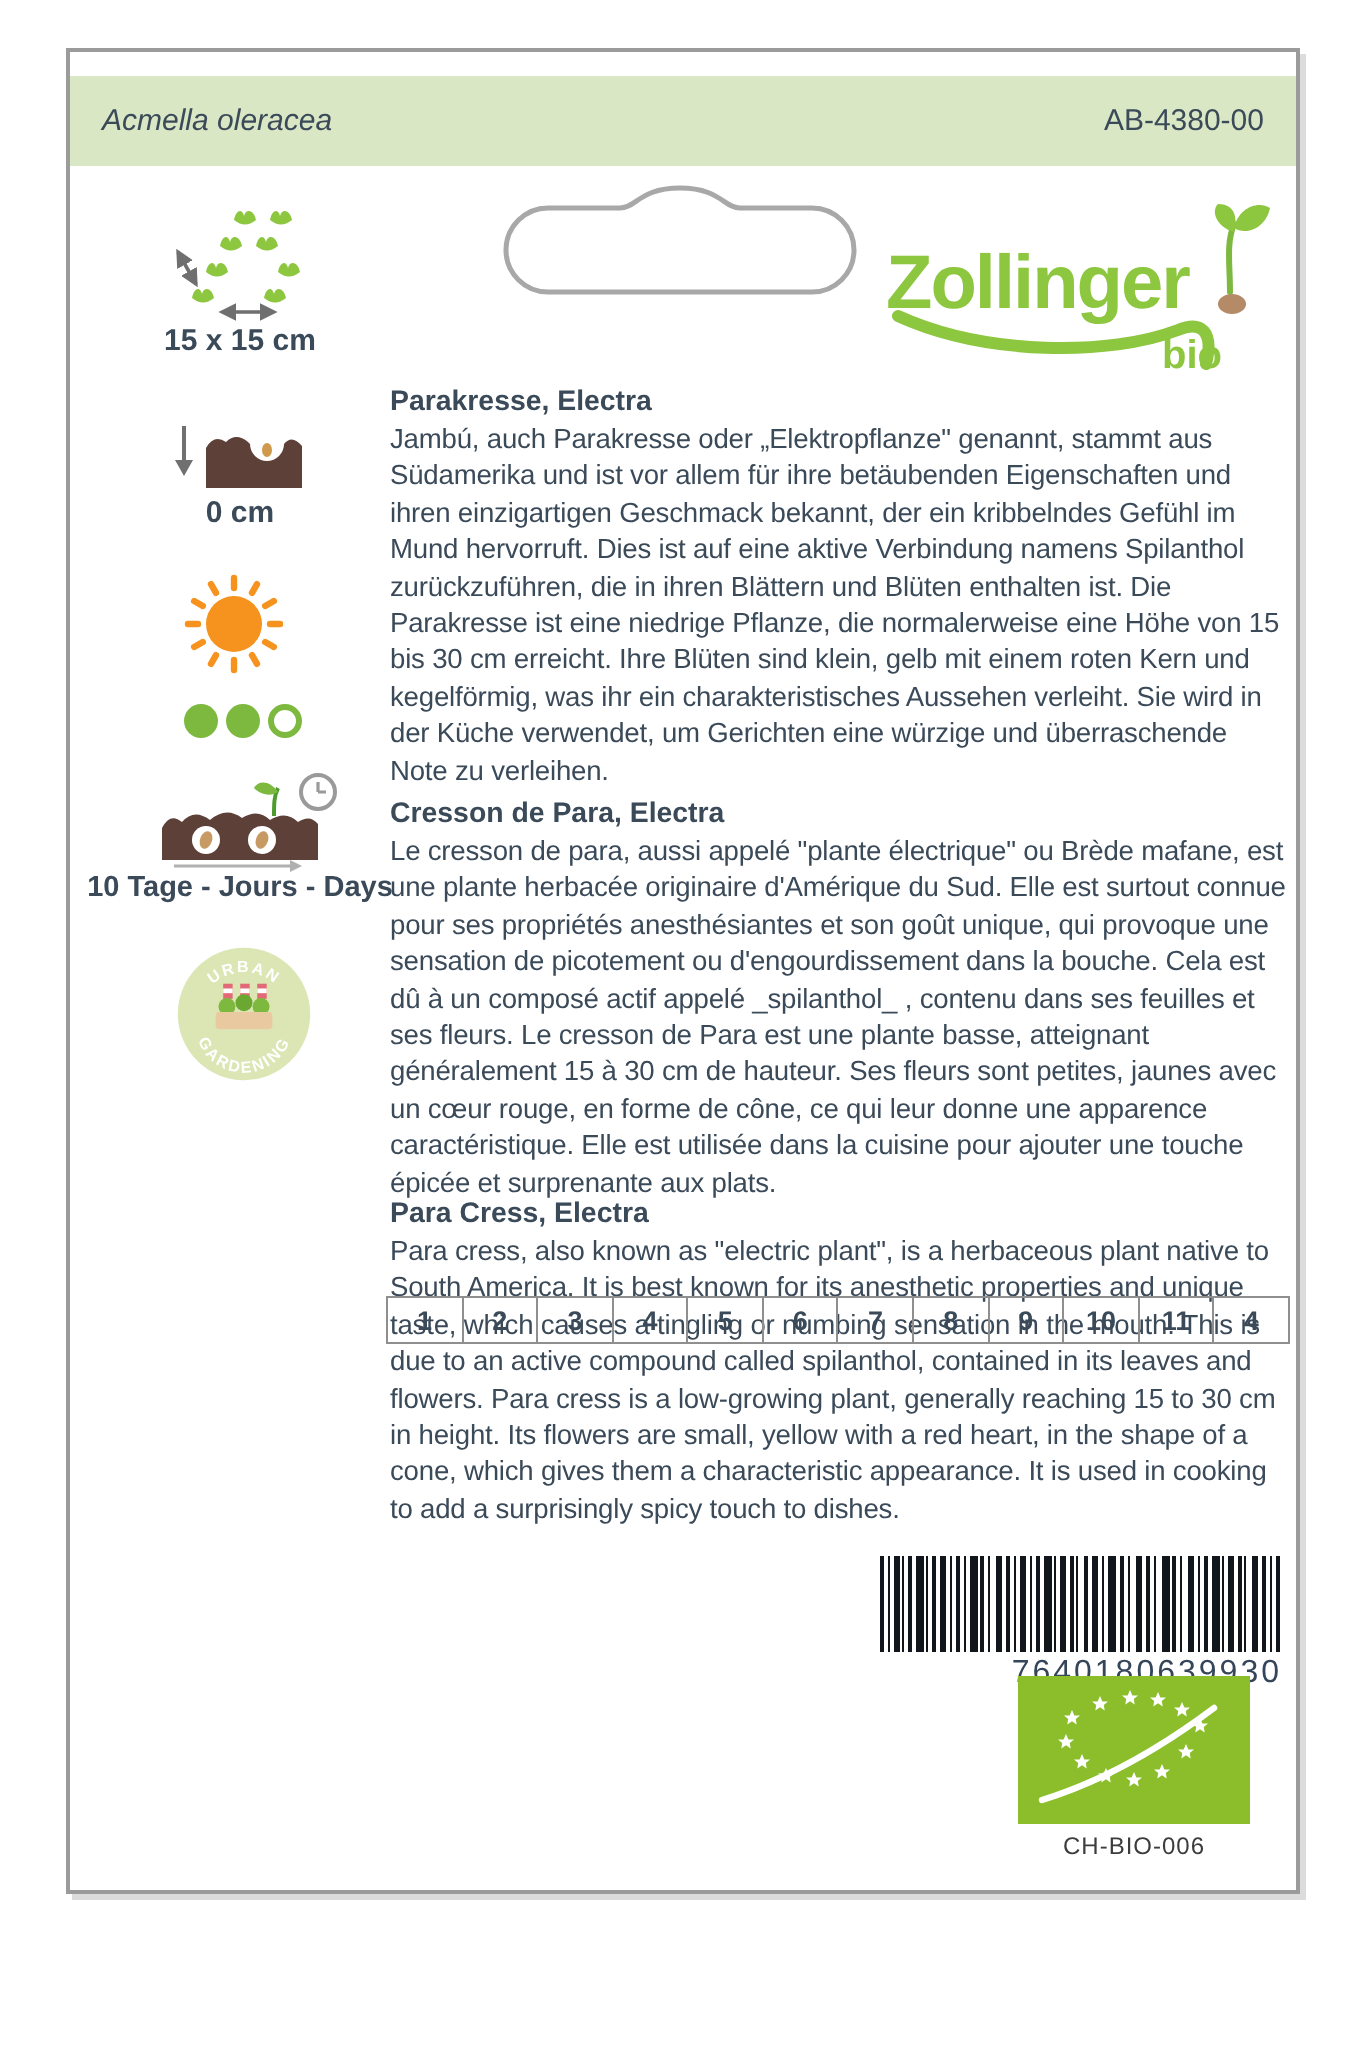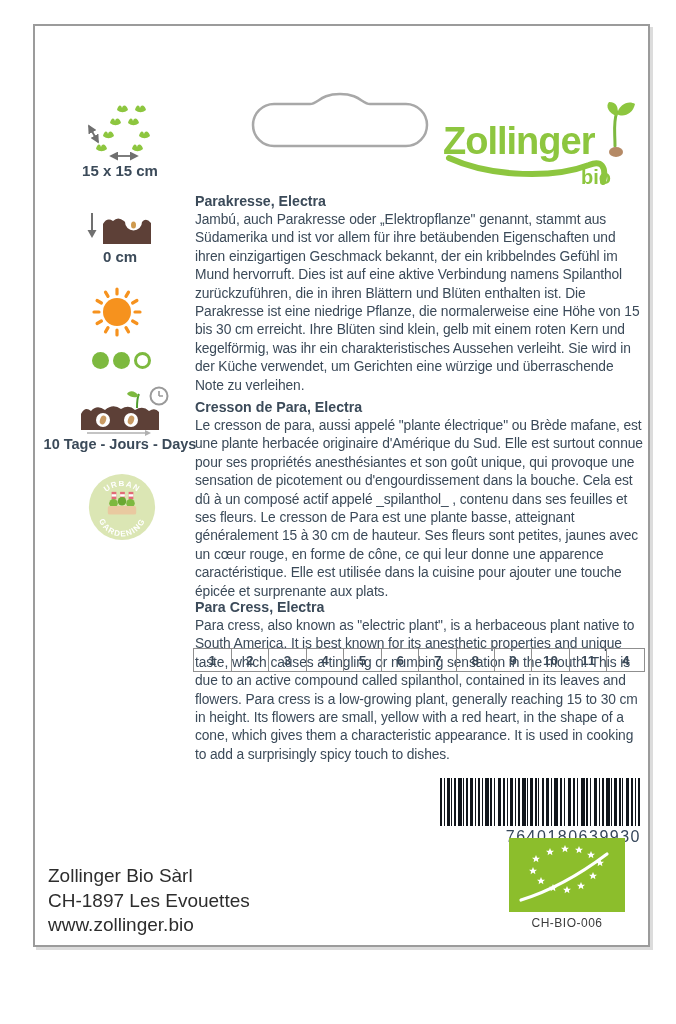--- a/index.html
+++ b/index.html
@@ -29,20 +29,24 @@
   .address{position:absolute;left:13px;top:838px;font-size:19px;line-height:24.6px;color:#2d2d2d;}
   .dots{position:absolute;left:57px;top:326px;display:flex;align-items:center;gap:4px;}
   .dot{width:17px;height:17px;border-radius:50%;background:#7db93f;}
   .dot.open{background:#fff;width:11px;height:11px;border:3px solid #7db93f;}
 </style>
 </head>
 <body>
 
 <div class="packet">
 
+  <div class="band">
+    <span class="species">Acmella oleracea</span>
+    <span>AB-4380-00</span>
+  </div>
 
   <svg class="abs" style="left:205px;top:64px;" width="200" height="64" viewBox="0 0 200 64">
     <path d="M34,14 H70 C78,14 80,4 100,4 C120,4 122,14 130,14 H166 A21,21 0 0 1 166,56 H34 A21,21 0 0 1 34,14 Z" fill="#ffffff" stroke="#a8a8a8" stroke-width="2.5"></path>
   </svg>
 
   <svg class="abs" style="left:408px;top:72px;" width="202" height="95" viewBox="0 0 202 95">
     <path d="M6,60 C50,80 112,80 146,67 C158,62 164,68 160,84" fill="none" stroke="#8dc63f" stroke-width="6" stroke-linecap="round"></path>
     <text x="0" y="56" font-size="38" font-weight="700" letter-spacing="-1" fill="#8dc63f">Zollinger</text>
     <g transform="translate(162,2)">
       <path d="M10,46 C10,32 8,22 12,12" fill="none" stroke="#7db93f" stroke-width="3" stroke-linecap="round"></path>
@@ -193,19 +197,14 @@
     <use href="#star" x="24" y="33"></use>
       <use href="#star" x="32" y="43"></use>
       <use href="#star" x="44" y="50"></use>
     <use href="#star" x="58" y="52"></use>
       <use href="#star" x="72" y="48"></use>
       <use href="#star" x="84" y="38"></use>
     <path d="M12,62 C38,54 66,40 98,16" fill="none" stroke="#ffffff" stroke-width="3.2" stroke-linecap="round"></path>
   </svg>
   <div class="eu-code">CH-BIO-006</div>
 
-  <div class="address">
-    <div>Zollinger Bio Sàrl</div>
-    <div>CH-1897 Les Evouettes</div>
-    <div>www.zollinger.bio</div>
-  </div>
 
 </div>
 
 </body></html>

